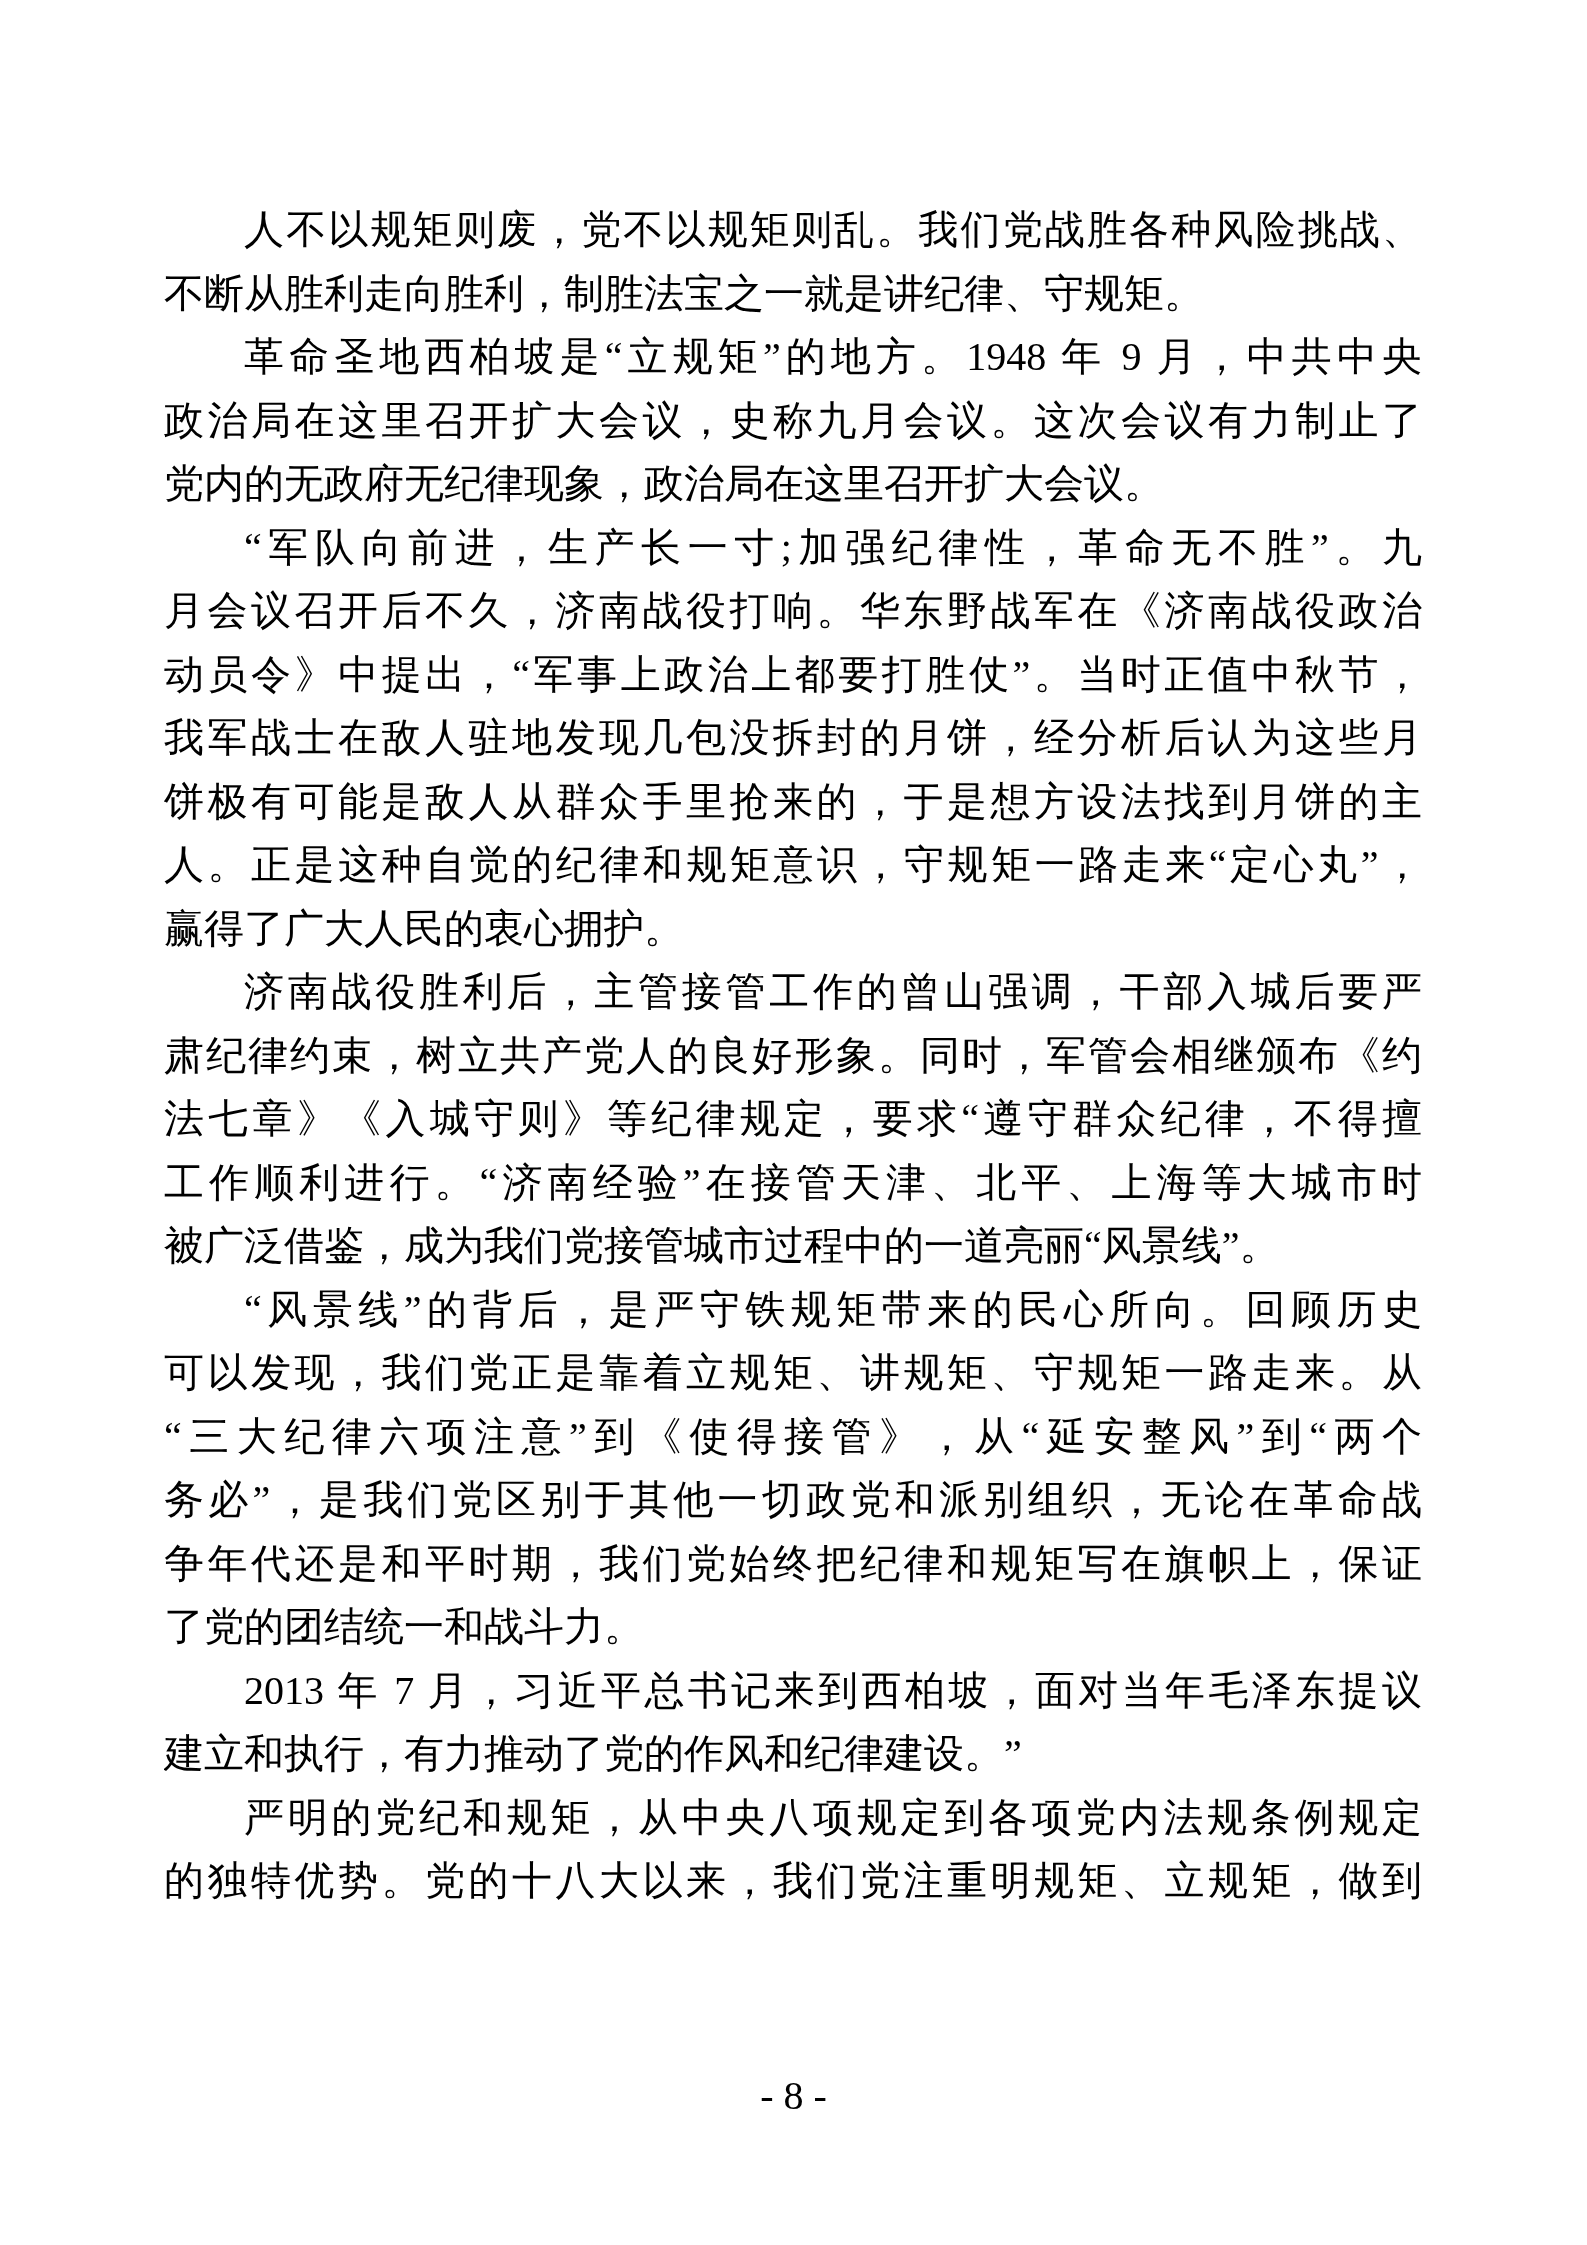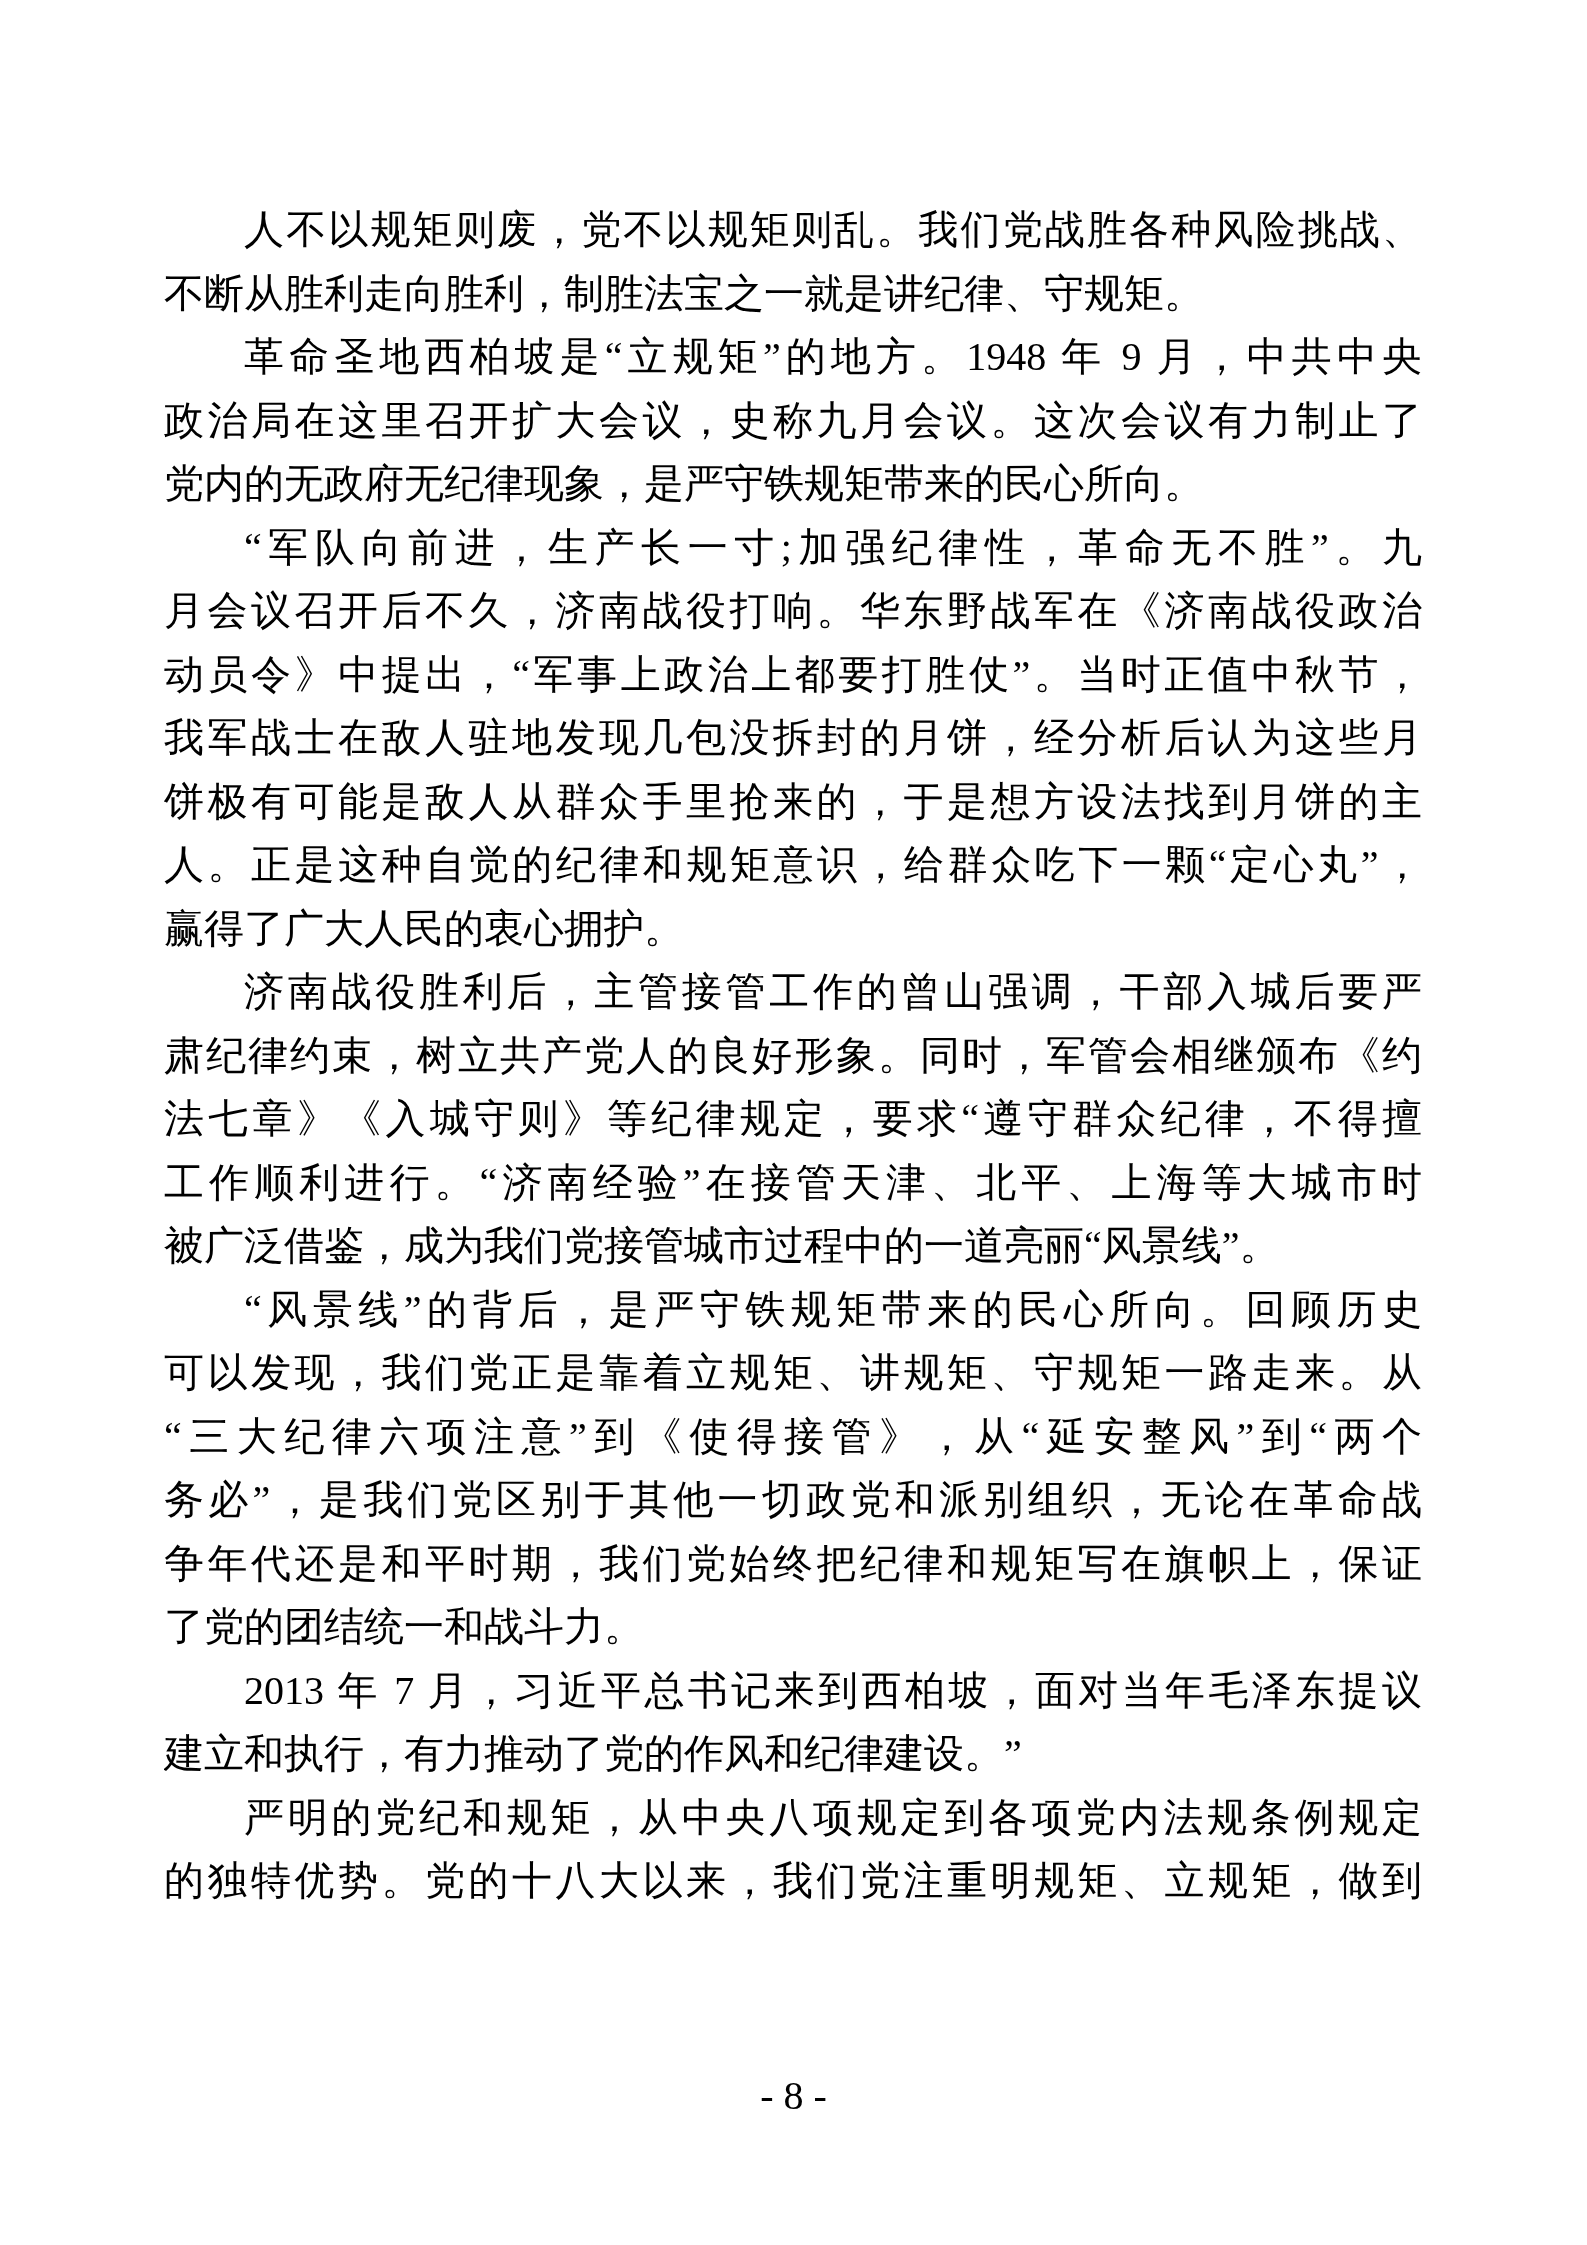--- a/index.html
+++ b/index.html
@@ -50,27 +50,27 @@
 </style>
 </head>
 <body>
 
 <div class="page">
   <div class="doc-body">
       <div class="line indent">人不以规矩则废，党不以规矩则乱。我们党战胜各种风险挑战、</div>
       <div class="line para-end">不断从胜利走向胜利，制胜法宝之一就是讲纪律、守规矩。</div>
       <div class="line indent">革命圣地西柏坡是“立规矩”的地方。1948 年 9 月，中共中央</div>
       <div class="line">政治局在这里召开扩大会议，史称九月会议。这次会议有力制止了</div>
-      <div class="line para-end">党内的无政府无纪律现象，是严守铁规矩带来的民心所向。</div>
+      <div class="line para-end">党内的无政府无纪律现象，政治局在这里召开扩大会议。</div>
       <div class="line indent">“军队向前进，生产长一寸;加强纪律性，革命无不胜”。九</div>
       <div class="line">月会议召开后不久，济南战役打响。华东野战军在《济南战役政治</div>
       <div class="line">动员令》中提出，“军事上政治上都要打胜仗”。当时正值中秋节，</div>
       <div class="line">我军战士在敌人驻地发现几包没拆封的月饼，经分析后认为这些月</div>
       <div class="line">饼极有可能是敌人从群众手里抢来的，于是想方设法找到月饼的主</div>
-      <div class="line">人。正是这种自觉的纪律和规矩意识，给群众吃下一颗“定心丸”，</div>
+      <div class="line">人。正是这种自觉的纪律和规矩意识，守规矩一路走来“定心丸”，</div>
       <div class="line para-end">赢得了广大人民的衷心拥护。</div>
       <div class="line indent">济南战役胜利后，主管接管工作的曾山强调，干部入城后要严</div>
       <div class="line">肃纪律约束，树立共产党人的良好形象。同时，军管会相继颁布《约</div>
       <div class="line">法七章》《入城守则》等纪律规定，要求“遵守群众纪律，不得擅</div>
       <div class="line">工作顺利进行。“济南经验”在接管天津、北平、上海等大城市时</div>
       <div class="line para-end">被广泛借鉴，成为我们党接管城市过程中的一道亮丽“风景线”。</div>
       <div class="line indent">“风景线”的背后，是严守铁规矩带来的民心所向。回顾历史</div>
       <div class="line">可以发现，我们党正是靠着立规矩、讲规矩、守规矩一路走来。从</div>
       <div class="line">“三大纪律六项注意”到《使得接管》，从“延安整风”到“两个</div>
       <div class="line">务必”，是我们党区别于其他一切政党和派别组织，无论在革命战</div>

